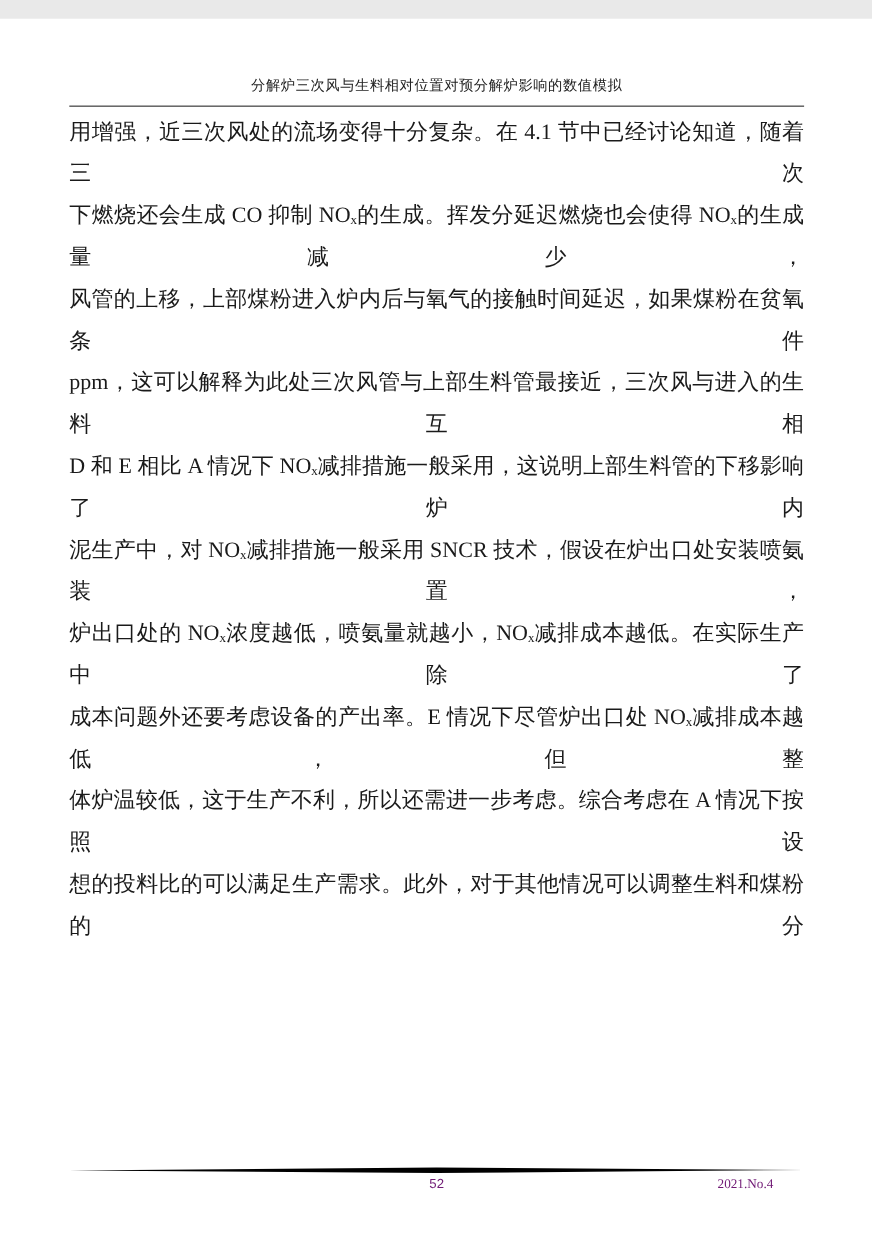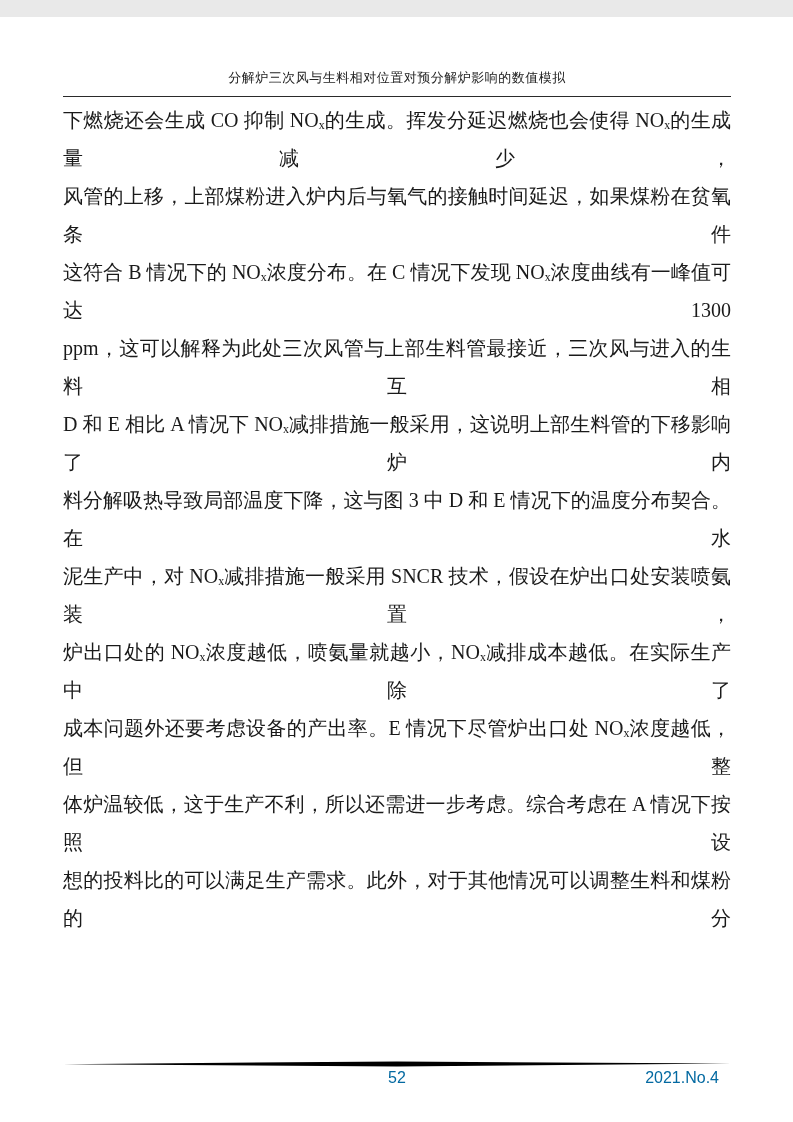--- a/index.html
+++ b/index.html
@@ -35,45 +35,44 @@
   }
 
   .footer{
     position:absolute;left:63px;right:62px;top:1044px;
   }
   .footer-rule{display:block;width:100%;height:6px;}
   .footer-row{
     position:relative;
     margin-top:2px;
     font-family:"Liberation Sans",sans-serif;
-    font-size:16px;color:#0369a1;
+    font-size:12px;color:#701a75;
     text-align:center;
     height:16px;
   }
-  .issue{position:absolute;right:12px;top:0;}
+  .issue{position:absolute;right:28px;top:0;font-family:Liberation Serif, serif;}
 </style>
 </head>
 <body>
 
 <div class="page">
   <div class="content">
 
     <div class="header-title">分解炉三次风与生料相对位置对预分解炉影响的数值模拟</div>
     <div class="header-rule"></div>
 
     <div class="body-par">
+        <div class="bodyline">用增强，近三次风处的流场变得十分复杂。在 4.1 节中已经讨论知道，随着三次</div>
         <div class="bodyline">下燃烧还会生成 CO 抑制 NOₓ的生成。挥发分延迟燃烧也会使得 NOₓ的生成量减少，</div>
         <div class="bodyline">风管的上移，上部煤粉进入炉内后与氧气的接触时间延迟，如果煤粉在贫氧条件</div>
-        <div class="bodyline">这符合 B 情况下的 NOₓ浓度分布。在 C 情况下发现 NOₓ浓度曲线有一峰值可达 1300</div>
         <div class="bodyline">ppm，这可以解释为此处三次风管与上部生料管最接近，三次风与进入的生料互相</div>
         <div class="bodyline">D 和 E 相比 A 情况下 NOₓ减排措施一般采用，这说明上部生料管的下移影响了炉内</div>
-        <div class="bodyline">料分解吸热导致局部温度下降，这与图 3 中 D 和 E 情况下的温度分布契合。在水</div>
         <div class="bodyline">泥生产中，对 NOₓ减排措施一般采用 SNCR 技术，假设在炉出口处安装喷氨装置，</div>
         <div class="bodyline">炉出口处的 NOₓ浓度越低，喷氨量就越小，NOₓ减排成本越低。在实际生产中除了</div>
-        <div class="bodyline">成本问题外还要考虑设备的产出率。E 情况下尽管炉出口处 NOₓ浓度越低，但整</div>
+        <div class="bodyline">成本问题外还要考虑设备的产出率。E 情况下尽管炉出口处 NOₓ减排成本越低，但整</div>
         <div class="bodyline">体炉温较低，这于生产不利，所以还需进一步考虑。综合考虑在 A 情况下按照设</div>
         <div class="bodyline">想的投料比的可以满足生产需求。此外，对于其他情况可以调整生料和煤粉的分</div>
       </div>
 
   </div>
 
   <div class="footer">
     <svg class="footer-rule" viewBox="0 0 668 6" preserveAspectRatio="none">
       <polygon points="0,3.2 334,0.4 668,2.6 334,5.4" fill="#000"></polygon>
     </svg>

